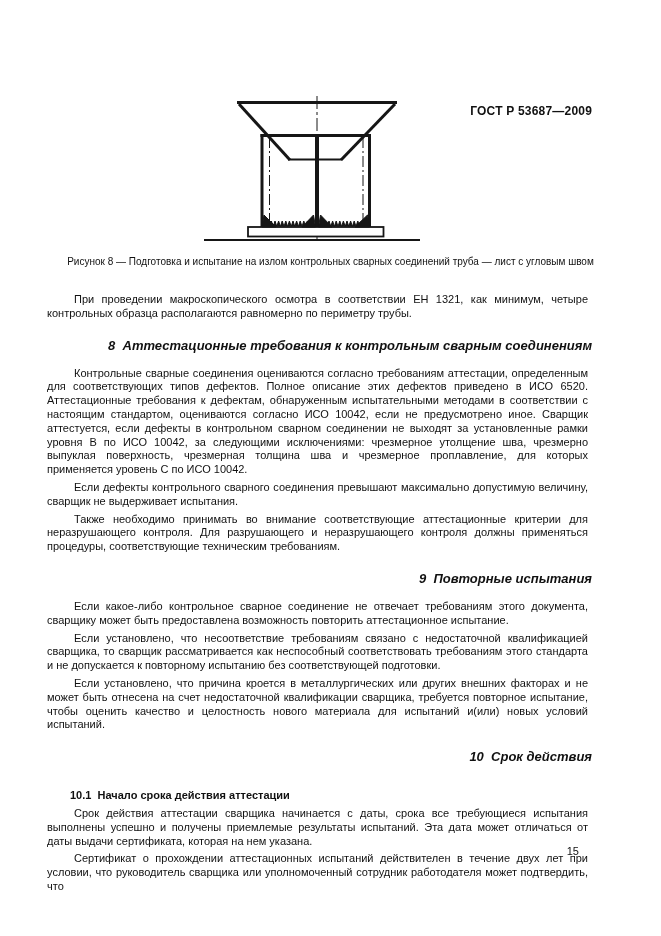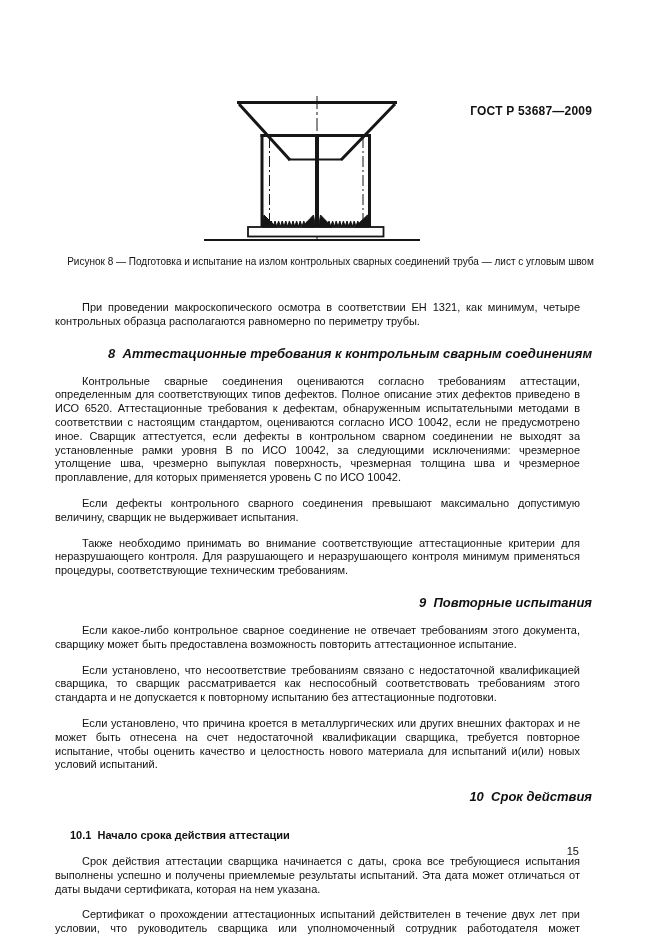--- a/index.html
+++ b/index.html
@@ -18,21 +18,21 @@
   }
   .figure-wrap { position:absolute; left:0; top:90px; width:661px; height:156px; }
   .figure-caption {
     position:absolute; top:256px; left:30px; width:601px;
     font-size:10px; text-align:center; line-height:12px;
   }
   .body-text {
     position:absolute; left:43px; top:289px; width:549px;
     font-size:11px; line-height:13.8px; text-align:justify;
   }
-  .body-text p { margin:12px; text-indent:27px; }
+  .body-text p { margin:4px; text-indent:27px; }
   .sec-heading {
     font-size:13px; font-weight:bold; line-height:16px;
     margin:17px 0 13px 0; text-indent:27px; text-align:right;font-style:italic;
   }
   .sub-heading {
     font-size:11px; font-weight:bold; line-height:13.8px;
     margin:24px 0 0 0; text-indent:27px; text-align:left;
   }
   .page-number {
     position:absolute; top:845px; right:82px;
@@ -86,25 +86,25 @@
   </div>
 
   <div class="figure-caption">Рисунок 8 — Подготовка и испытание на излом контрольных сварных соединений труба — лист с угловым швом</div>
 
   <div class="body-text">
     <p>При проведении макроскопического осмотра в соответствии ЕН 1321, как минимум, четыре контрольных образца располагаются равномерно по периметру трубы.</p>
 
     <div class="sec-heading">8&nbsp;&nbsp;Аттестационные требования к контрольным сварным соединениям</div>
     <p>Контрольные сварные соединения оцениваются согласно требованиям аттестации, определенным для соответствующих типов дефектов. Полное описание этих дефектов приведено в ИСО 6520. Аттестационные требования к дефектам, обнаруженным испытательными методами в соответствии с настоящим стандартом, оцениваются согласно ИСО 10042, если не предусмотрено иное. Сварщик аттестуется, если дефекты в контрольном сварном соединении не выходят за установленные рамки уровня В по ИСО 10042, за следующими исключениями: чрезмерное утолщение шва, чрезмерно выпуклая поверхность, чрезмерная толщина шва и чрезмерное проплавление, для которых применяется уровень С по ИСО 10042.</p>
     <p>Если дефекты контрольного сварного соединения превышают максимально допустимую величину, сварщик не выдерживает испытания.</p>
-    <p>Также необходимо принимать во внимание соответствующие аттестационные критерии для неразрушающего контроля. Для разрушающего и неразрушающего контроля минимум применяться процедуры, соответствующие техническим требованиям.</p>
+    <p>Также необходимо принимать во внимание соответствующие аттестационные критерии для неразрушающего контроля. Для разрушающего и неразрушающего контроля должны применяться процедуры, соответствующие техническим требованиям.</p>
 
     <div class="sec-heading">9&nbsp;&nbsp;Повторные испытания</div>
     <p>Если какое-либо контрольное сварное соединение не отвечает требованиям этого документа, сварщику может быть предоставлена возможность повторить аттестационное испытание.</p>
-    <p>Если установлено, что несоответствие требованиям связано с недостаточной квалификацией сварщика, то сварщик рассматривается как неспособный соответствовать требованиям этого стандарта и не допускается к повторному испытанию без аттестационные подготовки.</p>
+    <p>Если установлено, что несоответствие требованиям связано с недостаточной квалификацией сварщика, то сварщик рассматривается как неспособный соответствовать требованиям этого стандарта и не допускается к повторному испытанию без соответствующей подготовки.</p>
     <p>Если установлено, что причина кроется в металлургических или других внешних факторах и не может быть отнесена на счет недостаточной квалификации сварщика, требуется повторное испытание, чтобы оценить качество и целостность нового материала для испытаний и(или) новых условий испытаний.</p>
 
     <div class="sec-heading">10&nbsp;&nbsp;Срок действия</div>
     <div class="sub-heading">10.1&nbsp;&nbsp;Начало срока действия аттестации</div>
     <p>Срок действия аттестации сварщика начинается с даты, срока все требующиеся испытания выполнены успешно и получены приемлемые результаты испытаний. Эта дата может отличаться от даты выдачи сертификата, которая на нем указана.</p>
     <p>Сертификат о прохождении аттестационных испытаний действителен в течение двух лет при условии, что руководитель сварщика или уполномоченный сотрудник работодателя может подтвердить, что</p>
   </div>
 
   <div class="page-number">15</div>
 

